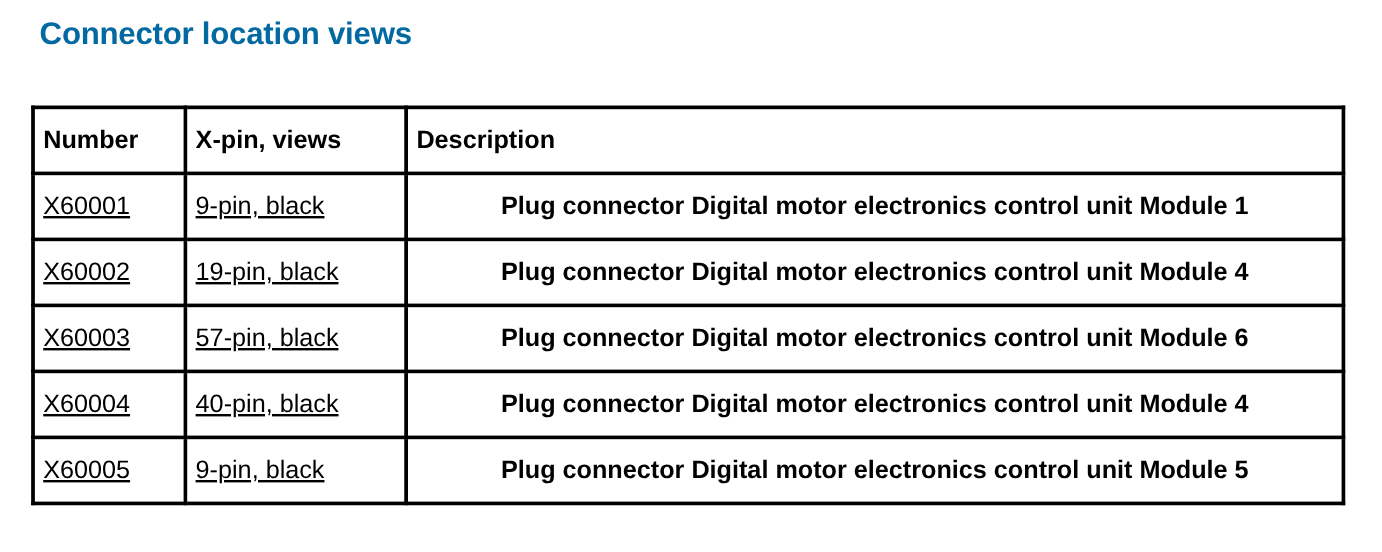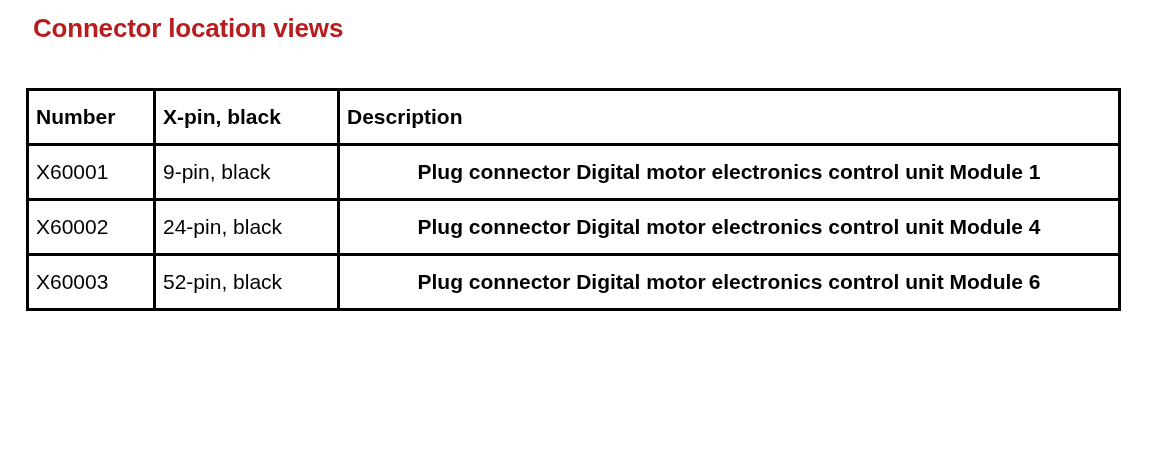--- a/index.html
+++ b/index.html
@@ -24,21 +24,21 @@
 
   .page-title {
     position: absolute;
     left: 33px;
     top: 12px;
     font-size: 26px;
     font-weight: bold;
     letter-spacing: -0.2px;
     line-height: 32px;
     white-space: nowrap;
-    color: #b91c1c;
+    color: #0369a1;
   }
 
   .table-wrap {
     position: absolute;
     left: 26px;
     top: 88px;
     width: 1092px;
   }
 
   table.connector-table {
@@ -75,20 +75,21 @@
   }
 
   th.th-desc {
     text-align: left;
   }
 
   td.cell-number,
   td.cell-xpin {
     text-align: left;
     font-weight: normal;
+    text-decoration: underline;
   }
 
   td.cell-desc {
     text-align: center;
     font-weight: bold;
     padding: 0 6px;
   }
 </style>
 </head>
 <body>
@@ -100,37 +101,47 @@
   <div class="table-wrap">
     <table class="connector-table">
       <colgroup>
         <col class="col-number">
         <col class="col-xpin">
         <col class="col-desc">
       </colgroup>
       <thead>
         <tr>
           <th class="th-number">Number</th>
-          <th class="th-xpin">X-pin, black</th>
+          <th class="th-xpin">X-pin, views</th>
           <th class="th-desc">Description</th>
         </tr>
       </thead>
       <tbody>
         <tr>
           <td class="cell-number">X60001</td>
           <td class="cell-xpin">9-pin, black</td>
           <td class="cell-desc">Plug connector Digital motor electronics control unit Module 1</td>
         </tr>
         <tr>
           <td class="cell-number">X60002</td>
-          <td class="cell-xpin">24-pin, black</td>
+          <td class="cell-xpin">19-pin, black</td>
           <td class="cell-desc">Plug connector Digital motor electronics control unit Module 4</td>
         </tr>
         <tr>
           <td class="cell-number">X60003</td>
-          <td class="cell-xpin">52-pin, black</td>
+          <td class="cell-xpin">57-pin, black</td>
           <td class="cell-desc">Plug connector Digital motor electronics control unit Module 6</td>
+        </tr>
+        <tr>
+          <td class="cell-number">X60004</td>
+          <td class="cell-xpin">40-pin, black</td>
+          <td class="cell-desc">Plug connector Digital motor electronics control unit Module 4</td>
+        </tr>
+        <tr>
+          <td class="cell-number">X60005</td>
+          <td class="cell-xpin">9-pin, black</td>
+          <td class="cell-desc">Plug connector Digital motor electronics control unit Module 5</td>
         </tr>
       </tbody>
     </table>
   </div>
 
 </div>
 
 </body></html>

